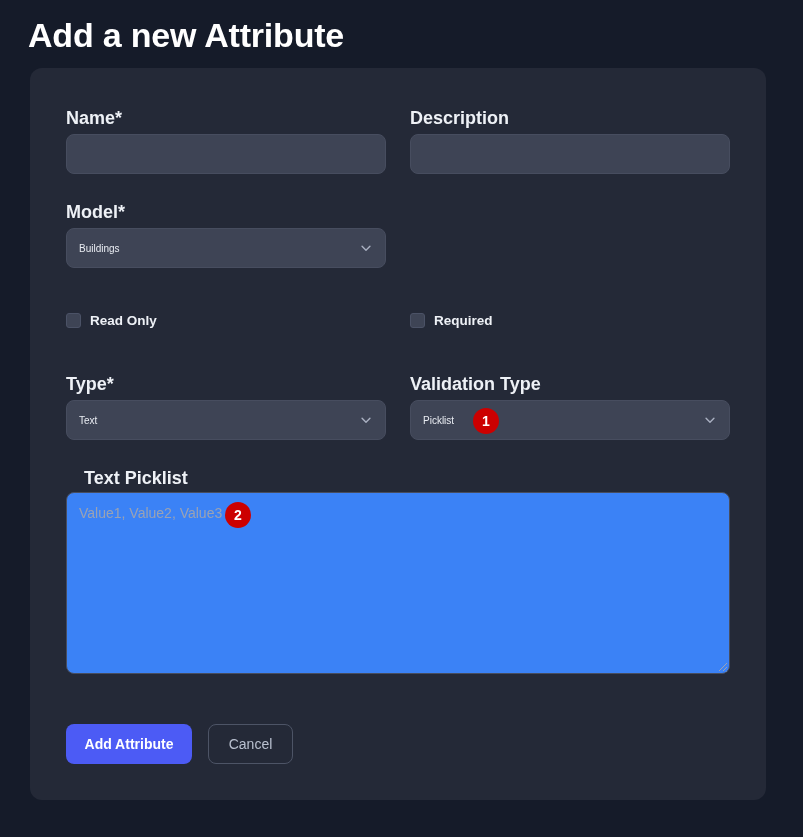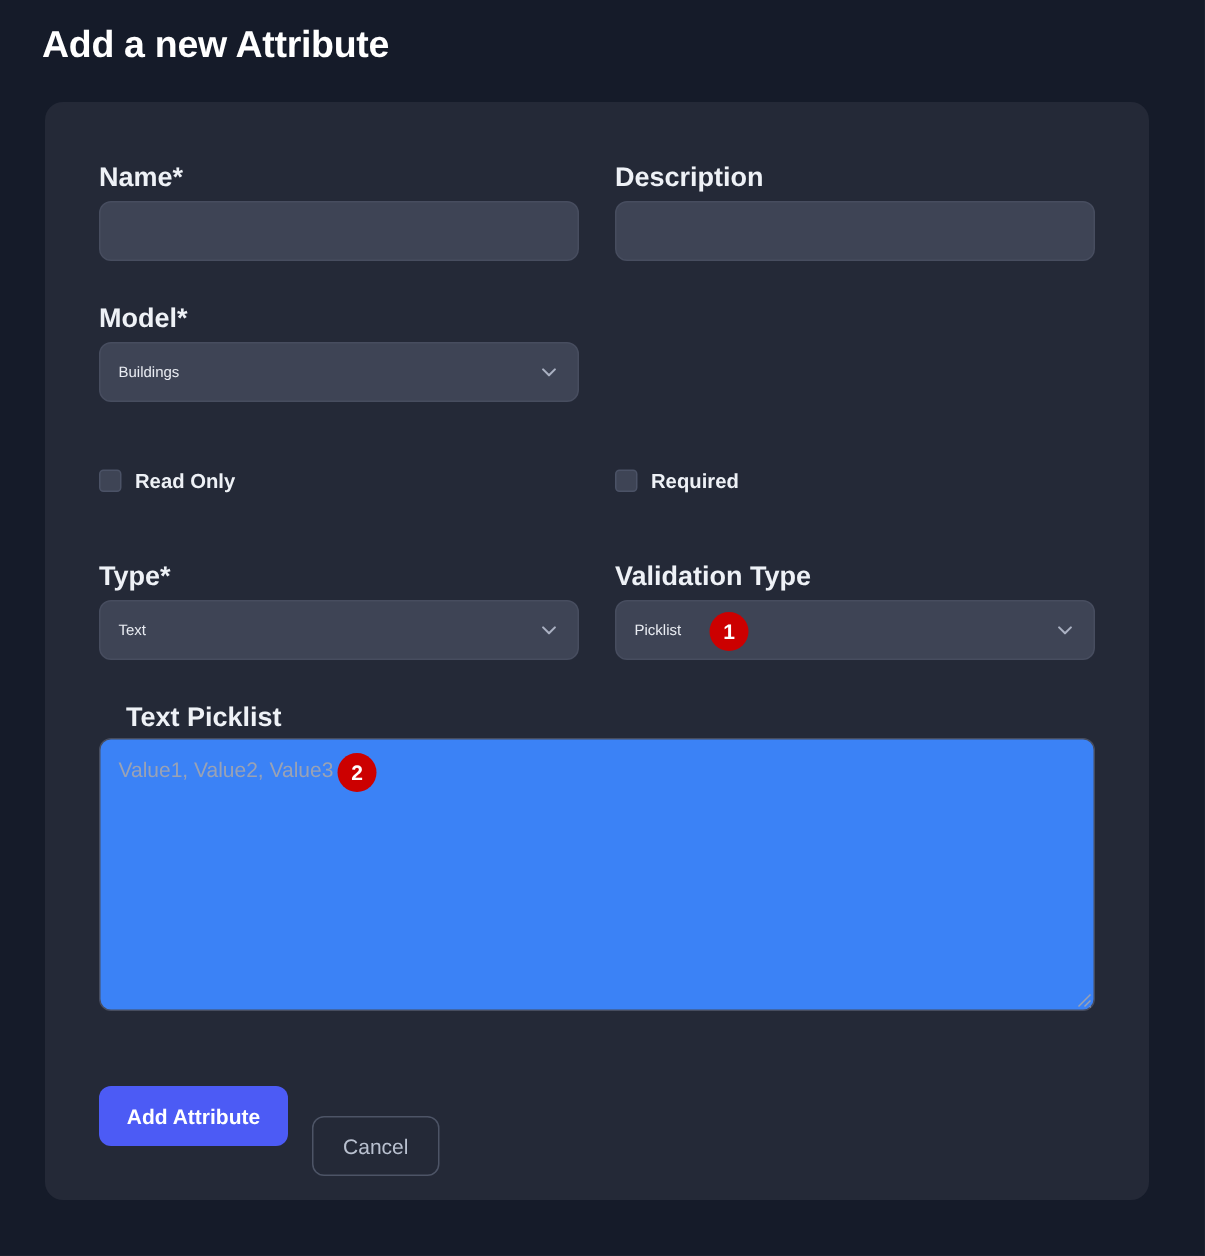--- a/index.html
+++ b/index.html
@@ -19,21 +19,21 @@
     position: relative;
     width: 803px;
     height: 837px;
     box-sizing: border-box;
   }
 
   .page-title {
     position: absolute;
     left: 28px;
     top: 16px;
-    font-size: 25px;
+    font-size: 34px;
     font-weight: bold;
     letter-spacing: -0.2px;
     color: #ffffff;
   }
 
   .card {
     position: absolute;
     left: 30px;
     top: 68px;
     width: 736px;
@@ -234,20 +234,20 @@
       </svg>
     </div>
 
     <div class="field-label" style="left:54px; top:400px;">Text Picklist</div>
     <textarea class="picklist-area" style="left: 36px; top: 424px; width: 664px; height: 182px;" placeholder="Value1, Value2, Value3"></textarea>
     <svg class="resize-grip" style="left:686px; top:592px;" viewBox="0 0 12 12">
       <path d="M11 3 L3 11 M11 7 L7 11 M11 11 L10.5 11.5" stroke="#9aa2b4" stroke-width="1" fill="none"></path>
     </svg>
 
     <button class="btn btn-primary" style="left:36px; top:656px; width:126px;">Add Attribute</button>
-    <button class="btn btn-secondary" style="left:178px; top:656px; width:85px;margin-top:20px;">Cancel</button>
+    <button class="btn btn-secondary" style="left:178px; top:656px; width:85px;">Cancel</button>
 
   </div>
 
   <div class="badge" style="left:473px; top:408px;">1</div>
   <div class="badge" style="left:225px; top:502px;">2</div>
 
 </div>
 
 </body></html>

